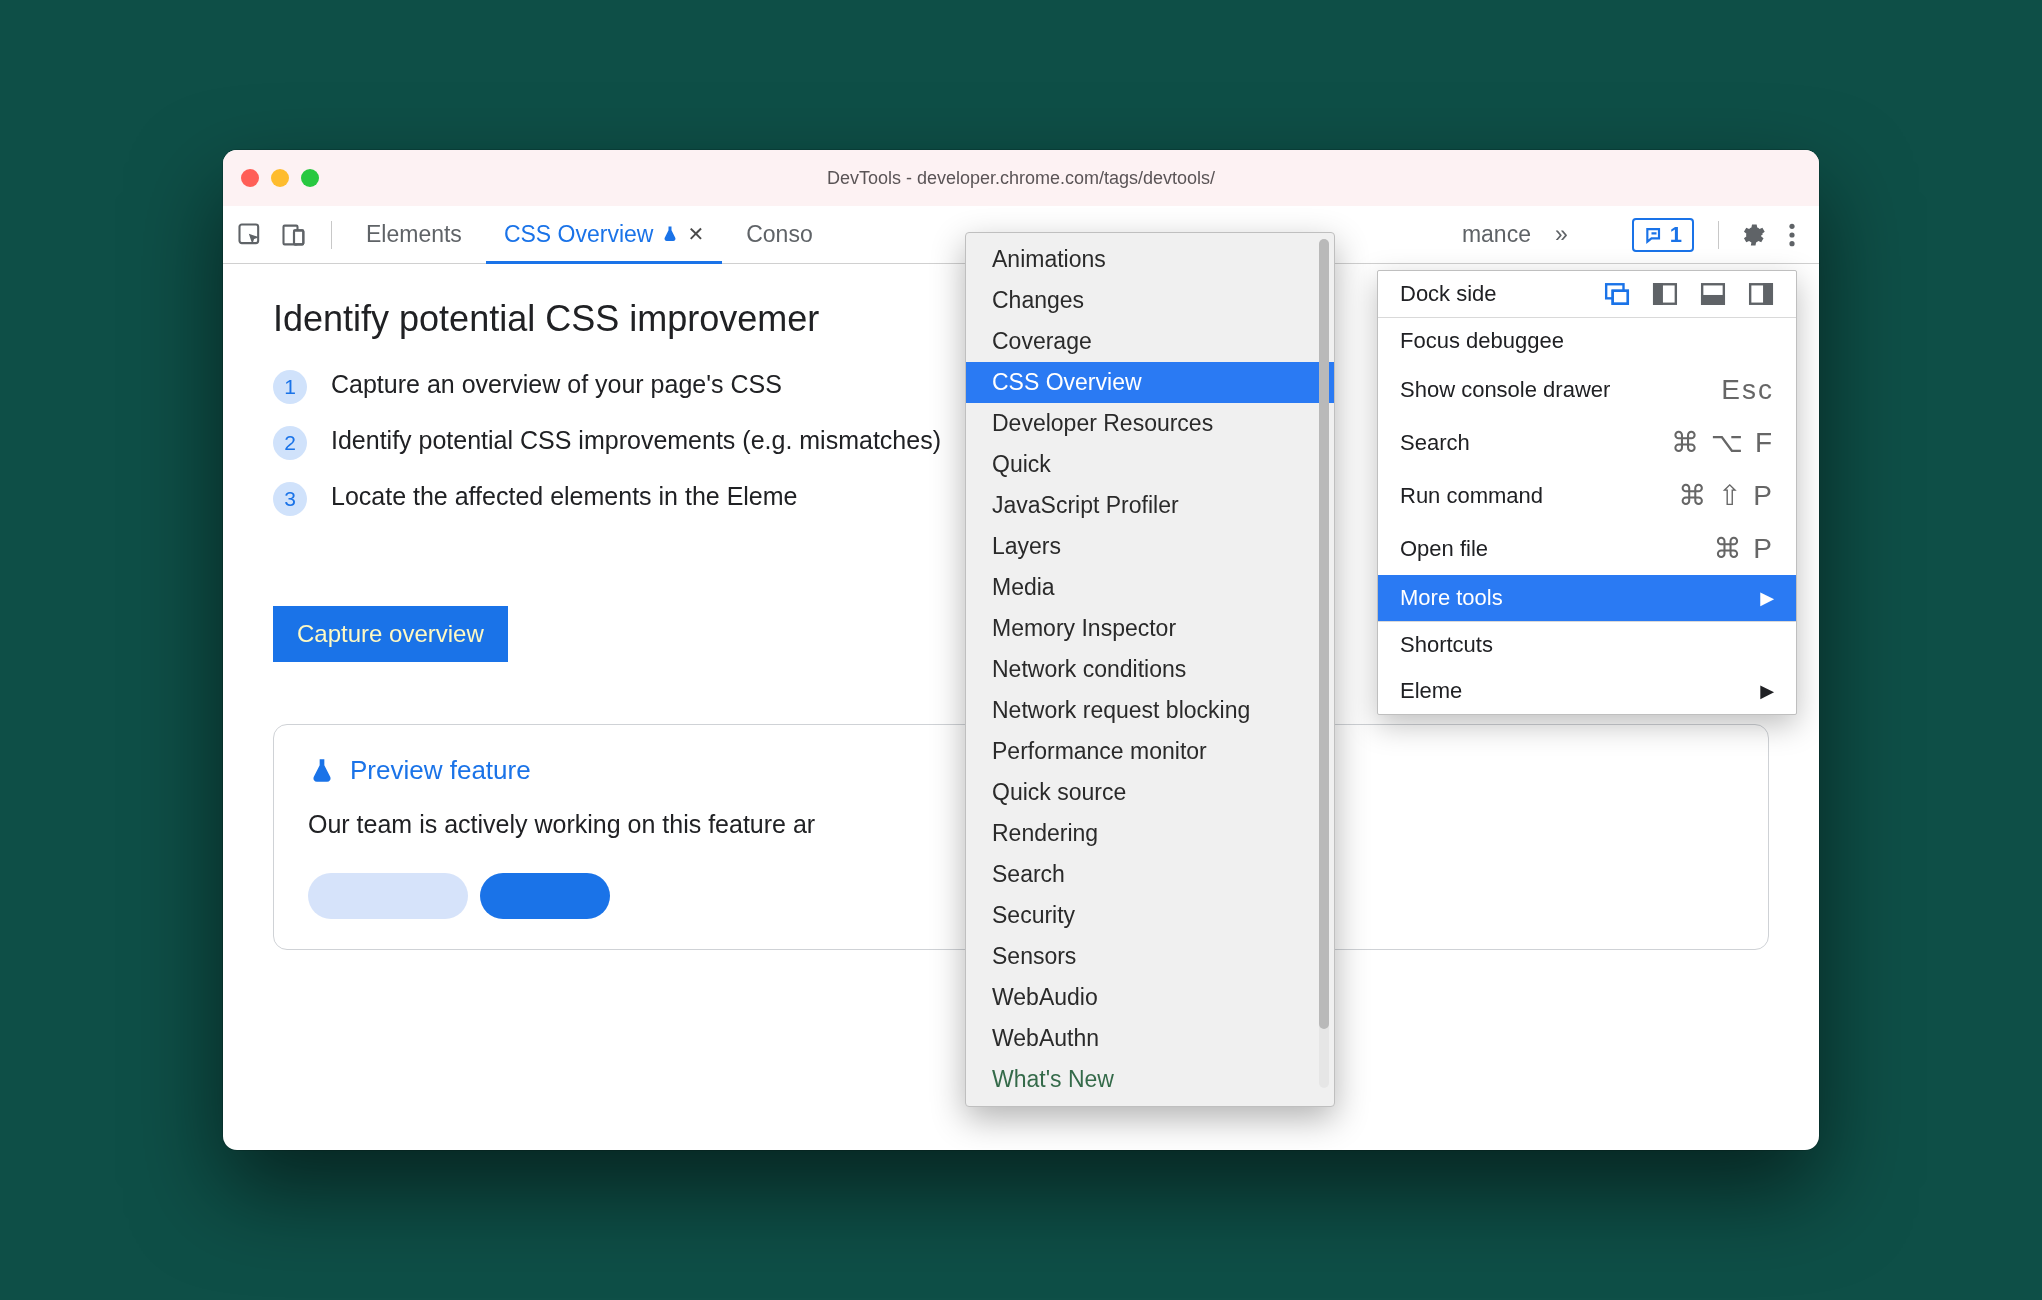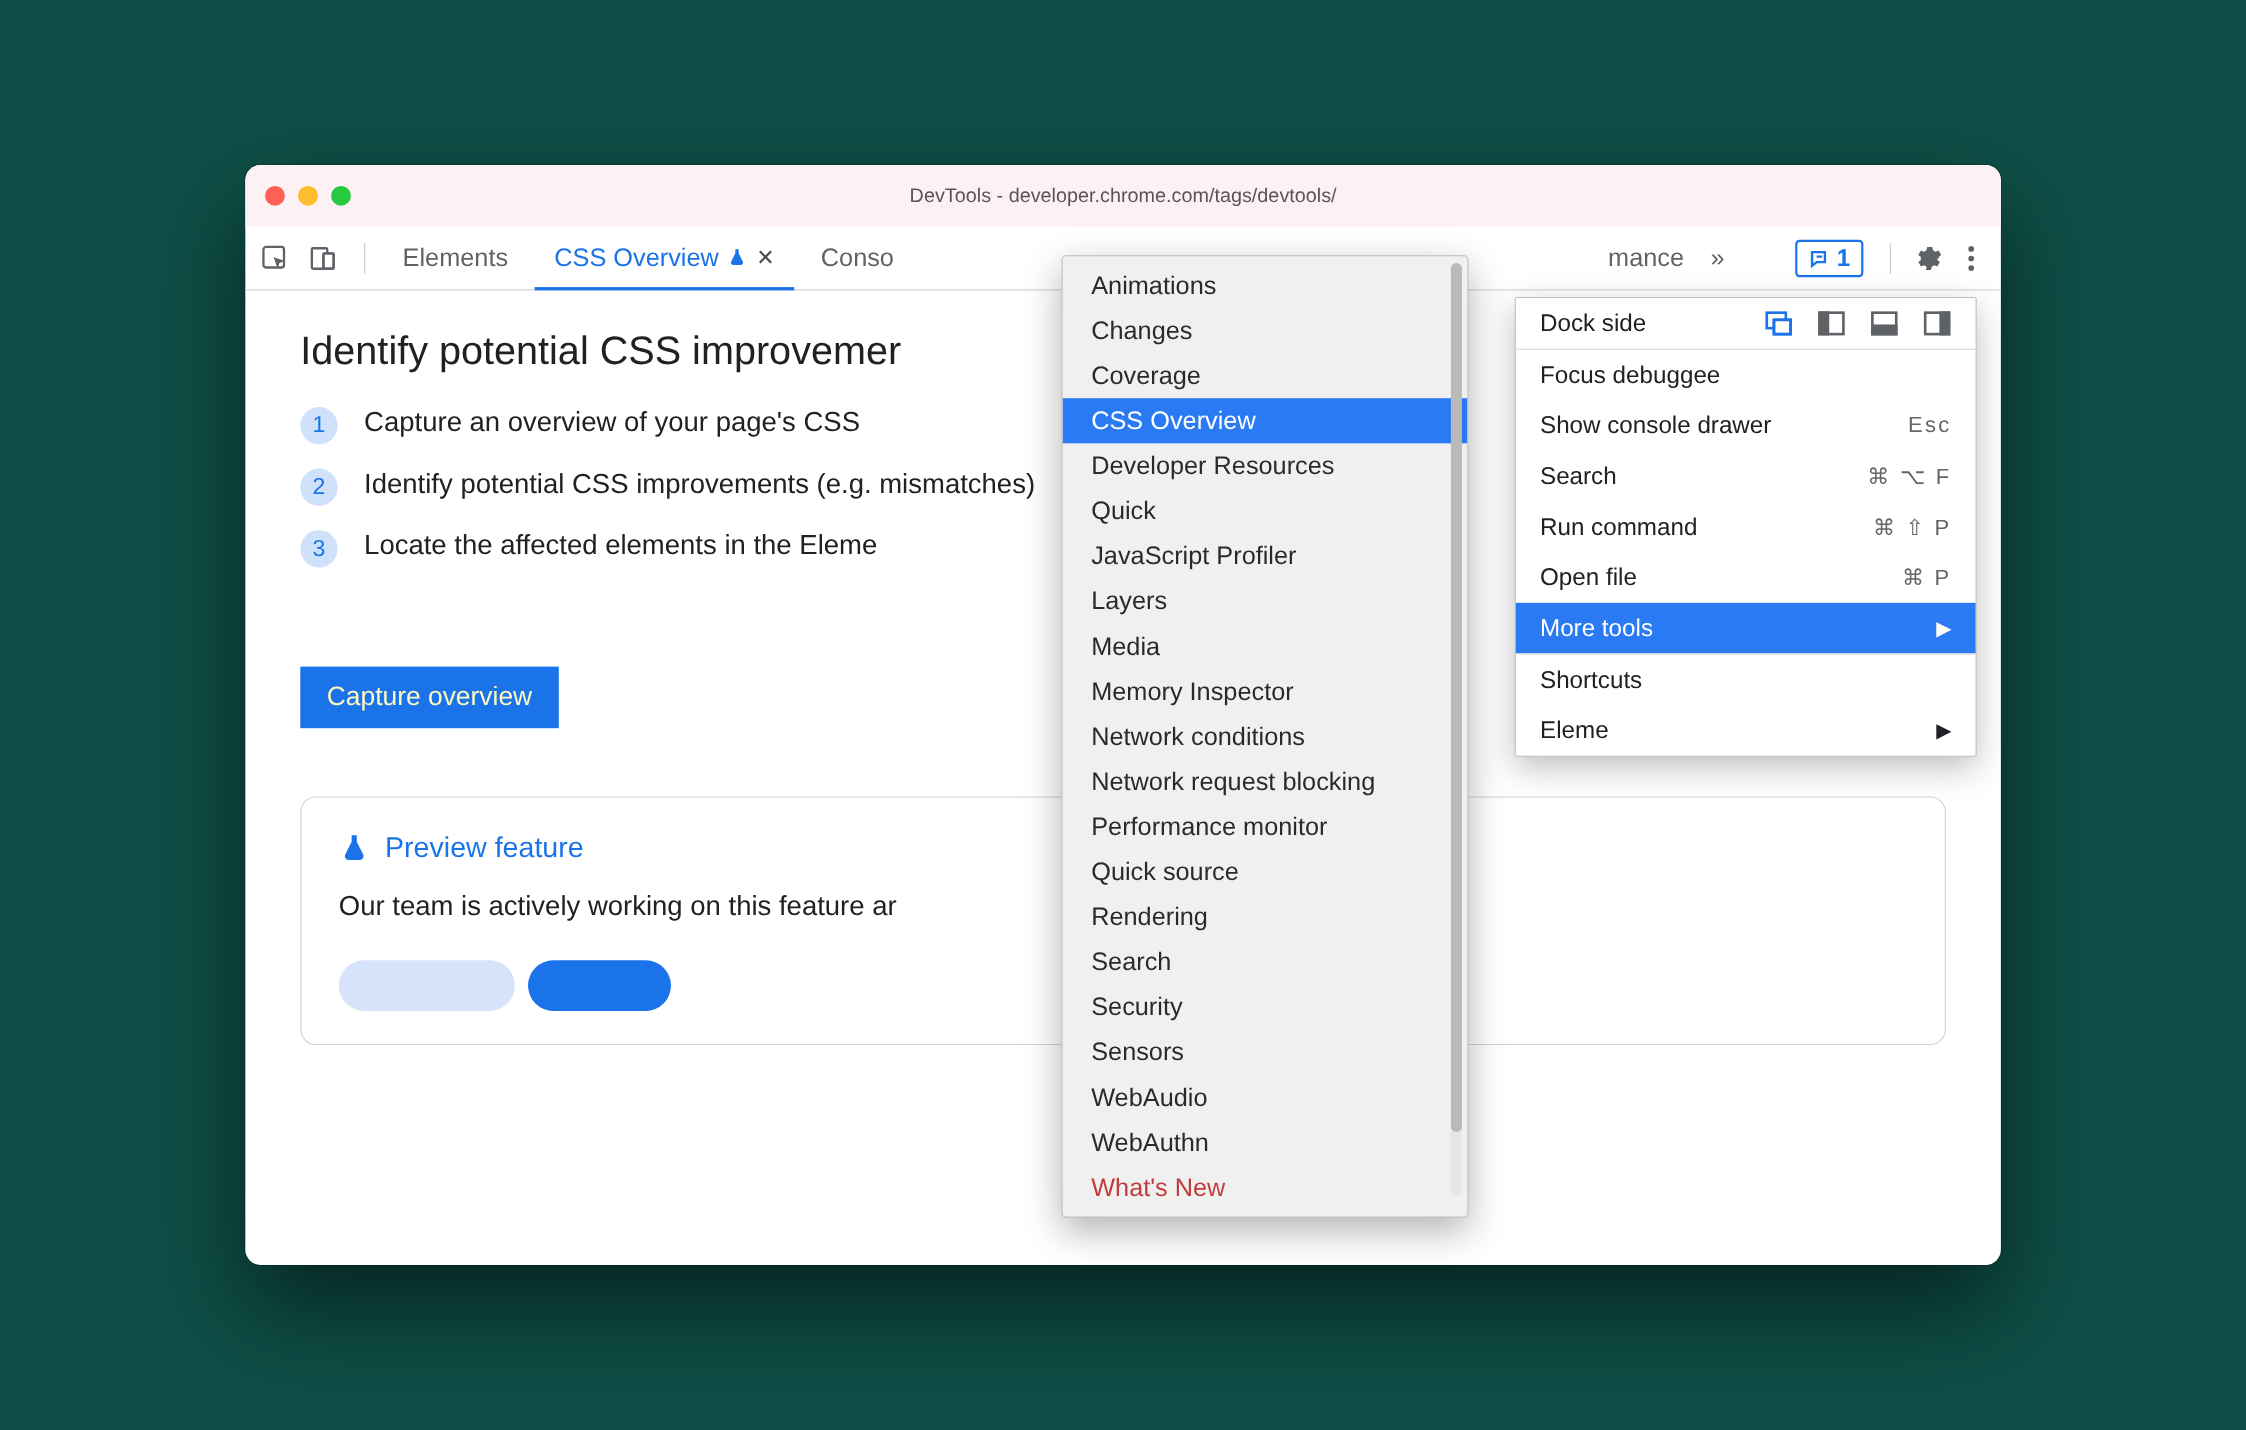--- a/index.html
+++ b/index.html
@@ -125,21 +125,21 @@
     z-index: 30;
   }
   .settings-menu .row {
     display:flex; align-items:center; justify-content:space-between;
     padding: 10px 22px; min-height:44px;
   }
   .settings-menu hr { border:none; border-top:1px solid #d9d9d9; }
   .settings-menu .row.sel { background:#2a7af3; color:#fff; }
   .dock-icons { display:flex; gap:22px; }
   .dock-i { width:26px; height:26px; position:relative; }
-  .kbd { color:#666; font-size:20px; letter-spacing:2px;}
+  .kbd { color:#666; font-size:28px; letter-spacing:2px;}
   .arrow-r { font-size:18px;}
 
   
   .sub-menu {
     position:absolute;
     top: 82px; left: 742px;
     width: 370px;
     background:#f0f0f0;
     border:1px solid #bfbfbf;
     border-radius:4px;
@@ -155,21 +155,21 @@
   .sub-menu .srow.sel { background:#2a7af3; color:#fff; }
   .sub-scroll {
     position:absolute; top:6px; right:5px; bottom:18px;
     width:10px; background:rgba(0,0,0,0.04); border-radius:5px;
   }
   .sub-thumb {
     position:absolute; left:0; right:0; top:0;
     height: 93%;
     background:#b9b9b9; border-radius:5px;
   }
-  .sub-menu .srow.last { color:#b91c1c; opacity:.85;}
+  .sub-menu .srow.last { color:#14532d; opacity:.85;}
 
   svg { display:block; }
 </style>
 </head>
 <body>
 
 <div class="canvas">
   <div class="window">
 
     <div class="titlebar">

